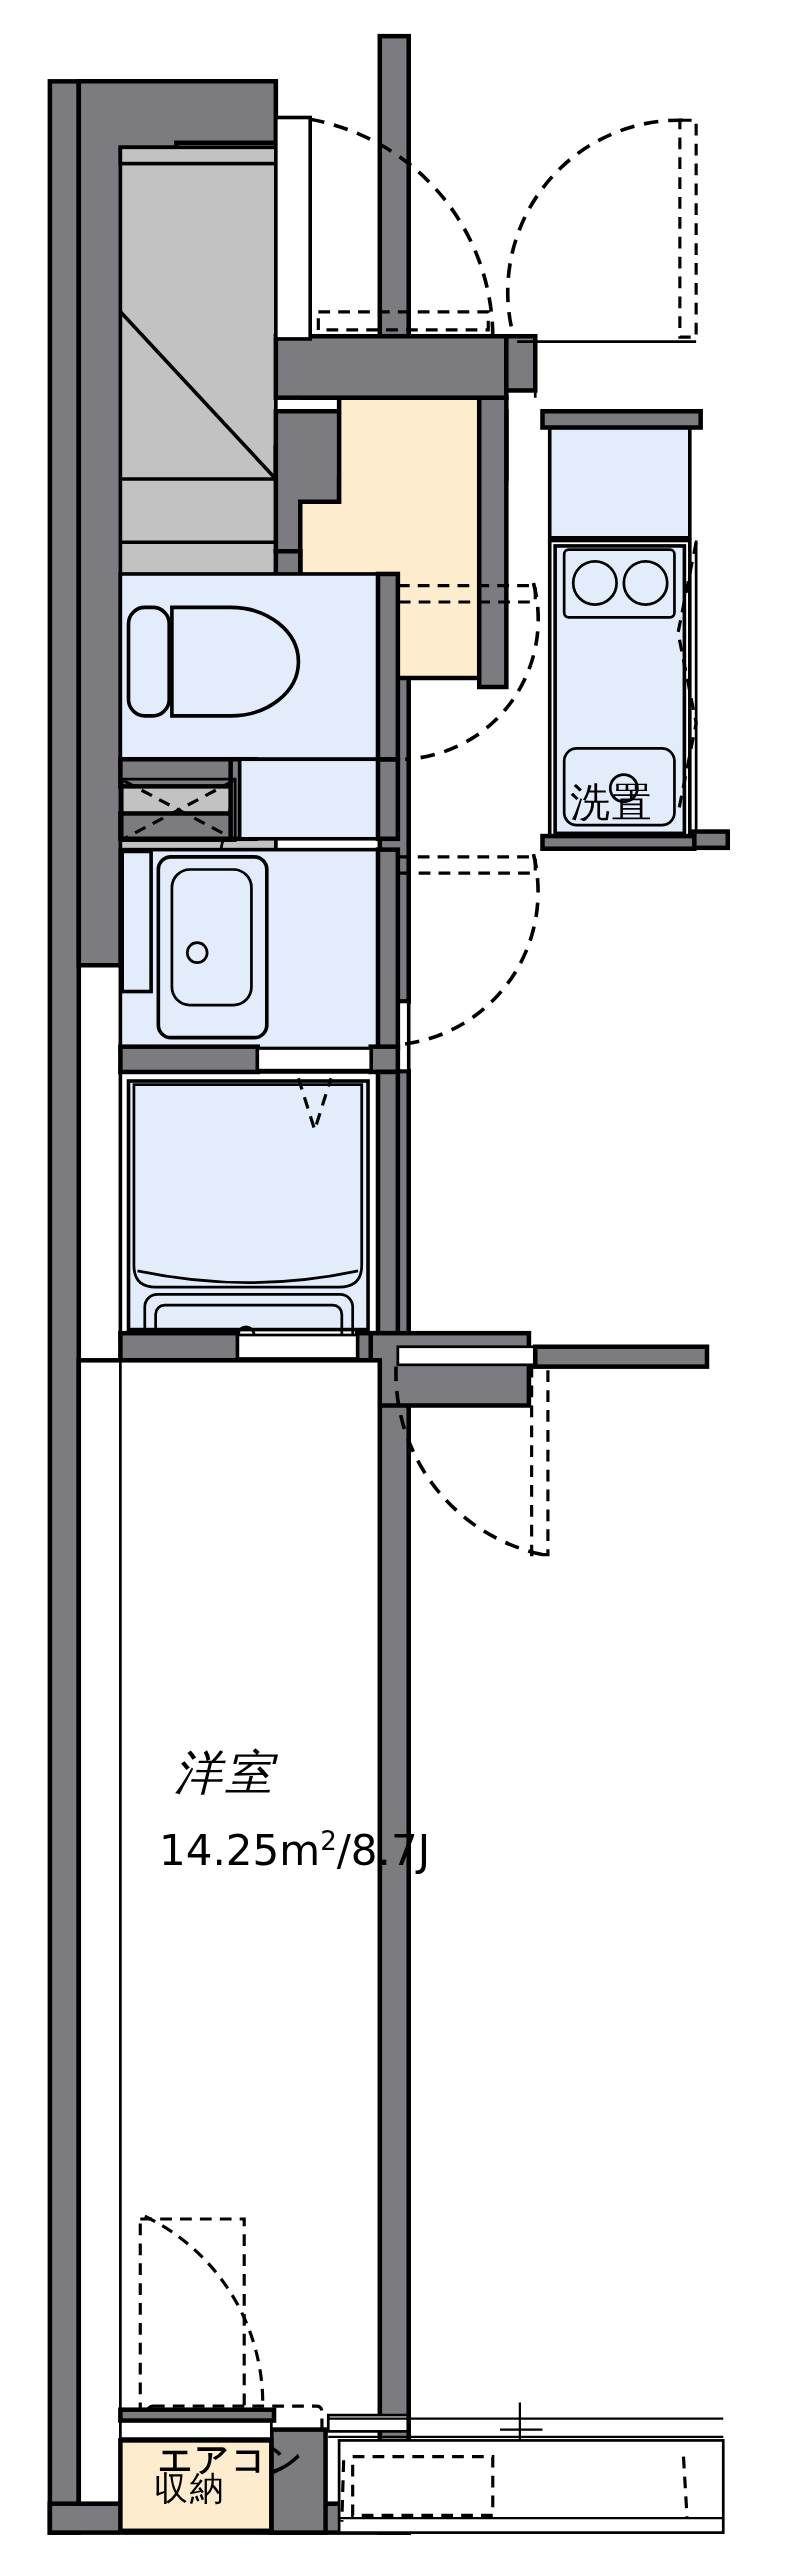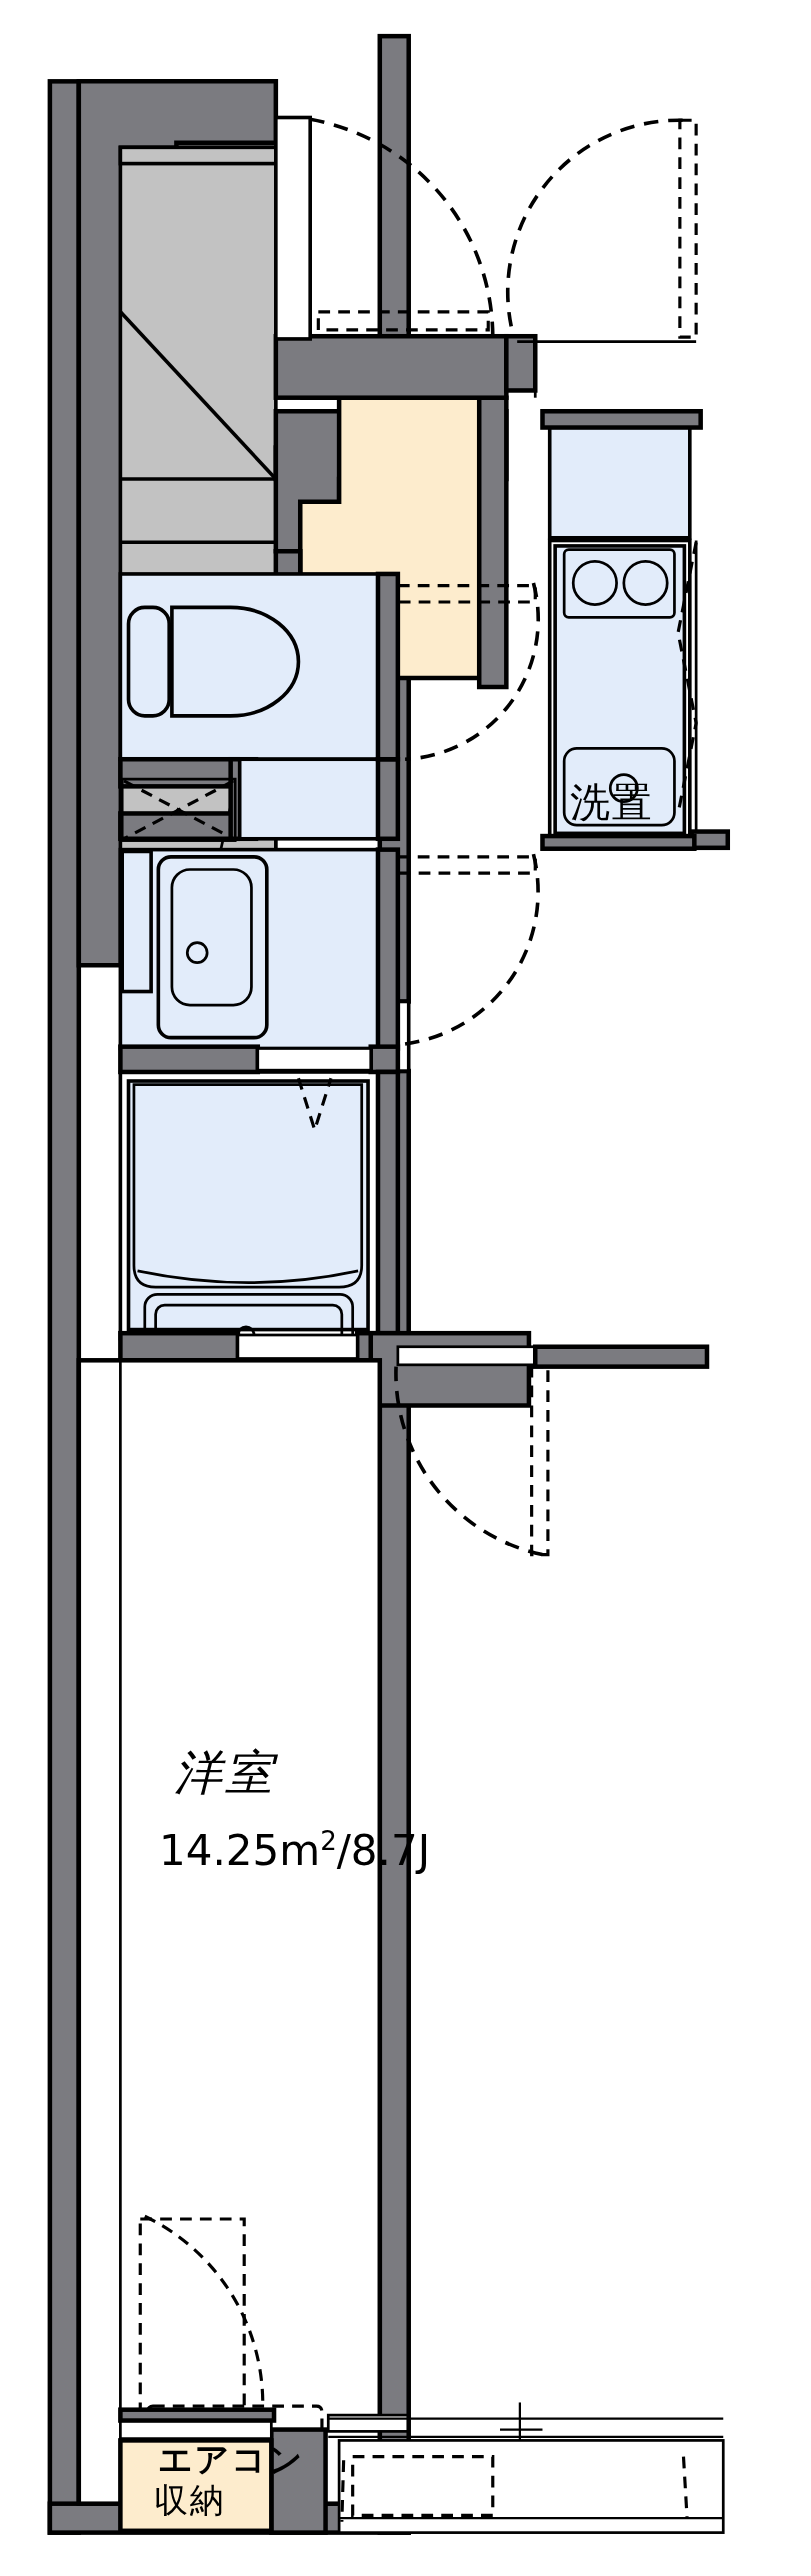--- a/index.html
+++ b/index.html
@@ -248,16 +248,16 @@
 <div class="lbl lbl-sm" style="left:570px;top:775px;">洗置</div>
 
 <div class="lbl lbl-room" style="left:174px;top:1741px;font-style:italic;">洋室</div>
 
 <div class="lbl lbl-area" style="left:127px;top:1826px;margin-left:32px;">
   <span>14.25m</span><span class="sup">2</span><span>/8.7J</span>
 </div>
 
 <div class="lbl lbl-md" style="left:158px;top:2437px;font-weight:bold;">エアコン</div>
 
-<div class="lbl lbl-md" style="left:154px;top:2466px;margin-top:12px;">収納</div>
+<div class="lbl lbl-md" style="left:154px;top:2466px;">収納</div>
 
 </div>
 
 
 </body></html>

